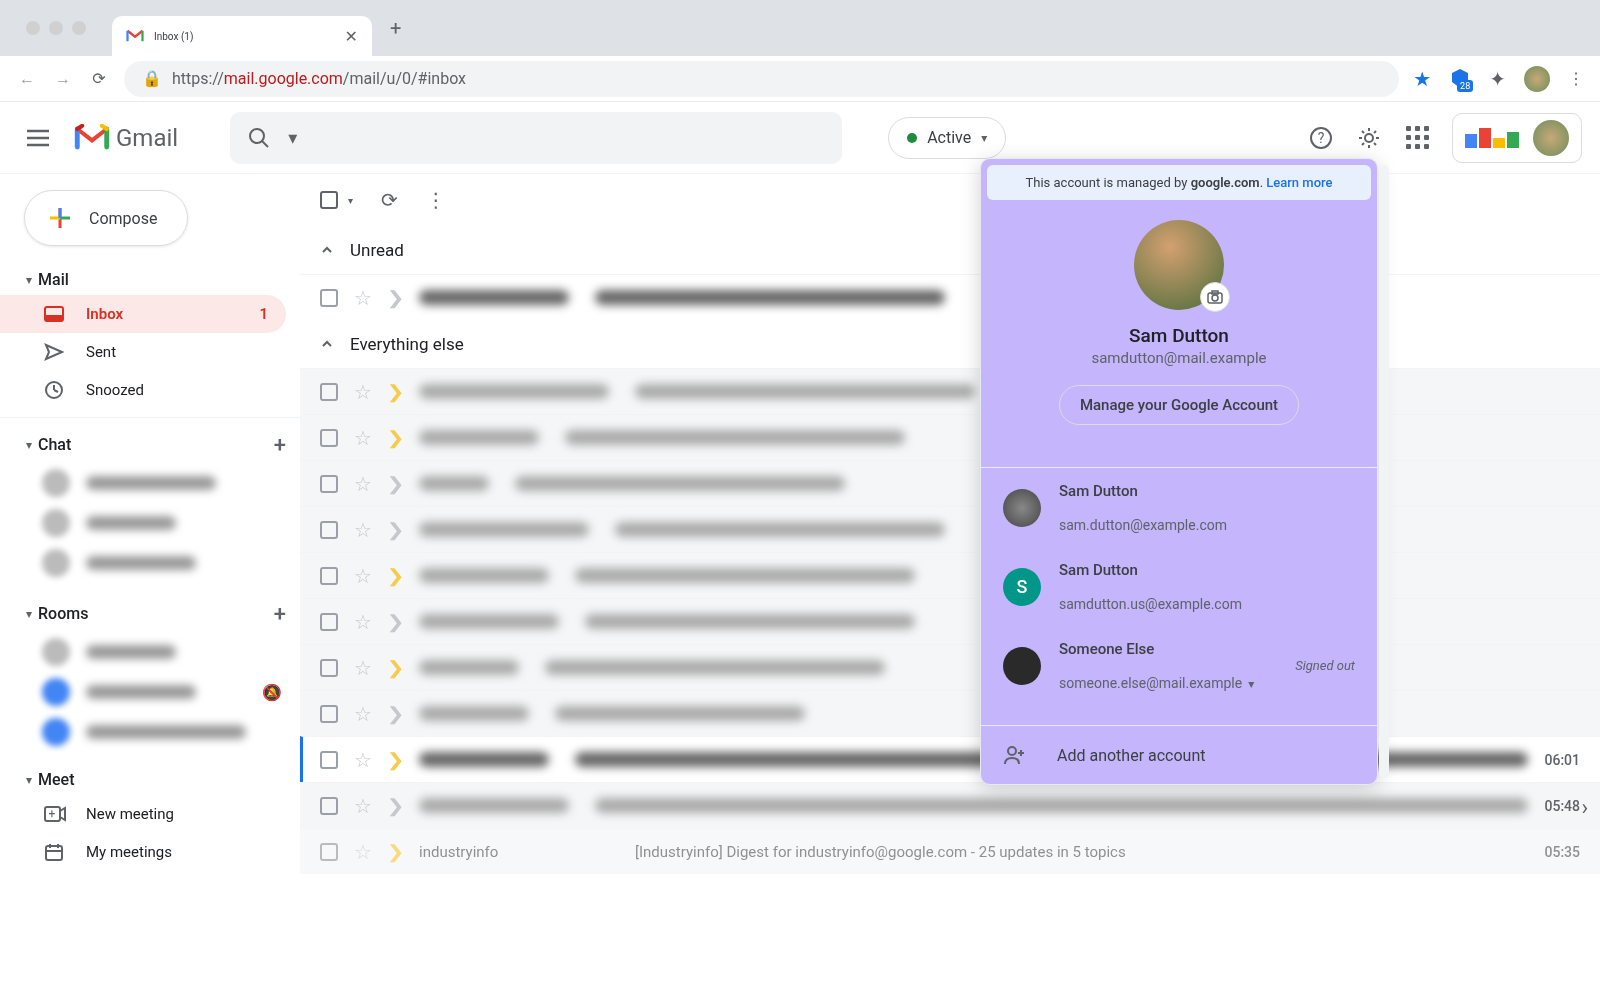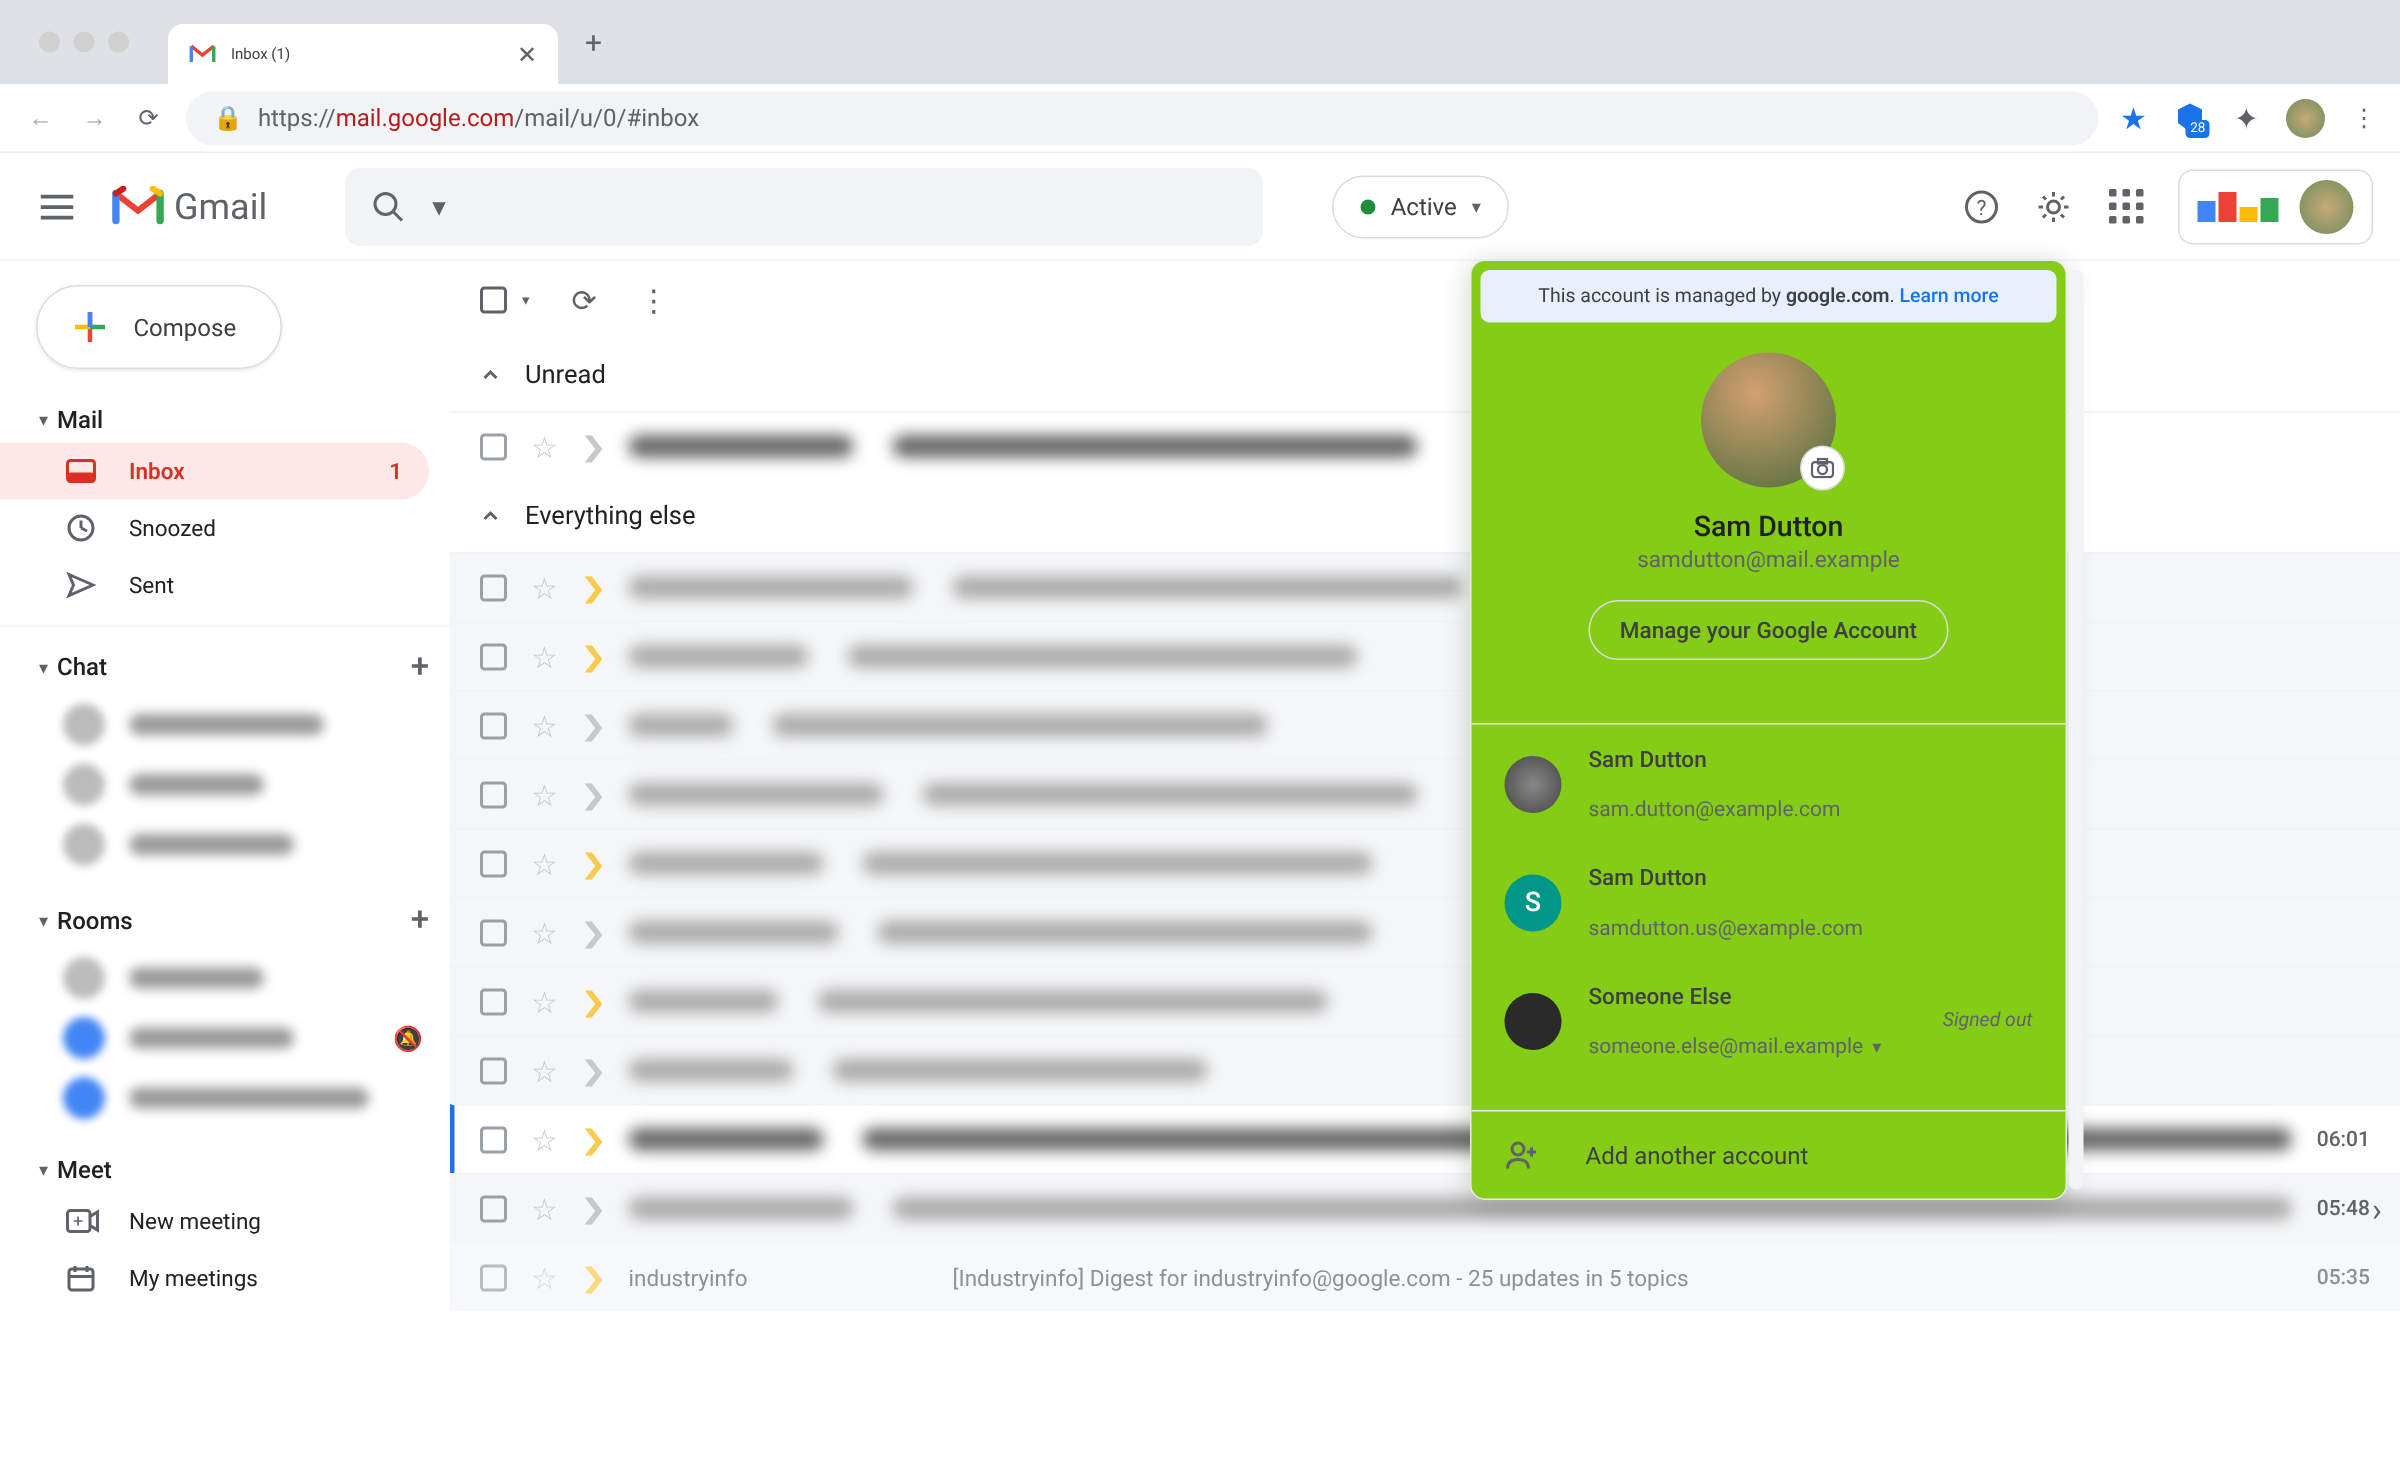--- a/index.html
+++ b/index.html
@@ -79,21 +79,21 @@
 .mail-row .star { color: #c5c8cc; font-size: 20px; }
 .mail-row .imp { color: #c5c8cc; font-size: 18px; transform: scaleX(1.2); }
 .mail-row .imp.y { color: #f7cb4d; }
 .mail-row .sender { width: 200px; height: 15px; background: #aaa; border-radius: 8px; filter: blur(5px); }
 .mail-row .subject { flex: 1; height: 15px; background: #aaa; border-radius: 8px; filter: blur(5px); margin-left: 10px; }
 .mail-row .time { color: #5f6368; font-size: 14px; font-weight: 500; }
 .mail-row.bold .sender, .mail-row.bold .subject { background: #666; }
 .mail-row.selected { border-left: 3px solid #1a73e8; padding-left: 17px; }
 
 
-.account-popup { position: absolute; top: 173px; right: 222px; width: 398px; background: #84cc16; border-radius: 10px; box-shadow: 0 4px 20px rgba(0,0,0,0.18); overflow: visible; z-index: 100; border: 1px solid #e8eaed; }
+.account-popup { position: absolute; top: 158px; right: 222px; width: 398px; background: #c4b5fd; border-radius: 10px; box-shadow: 0 4px 20px rgba(0,0,0,0.18); overflow: visible; z-index: 100; border: 1px solid #e8eaed; }
 .popup-scroll-track { position:absolute; right: -12px; top: 6px; bottom: 6px; width: 10px; background: #f1f3f4; border-radius: 5px; }
 .managed-banner { background: #e8f0fe; padding: 10px 16px; font-size: 13px; color: #3c4043; text-align: center; border-radius: 6px; margin: 6px; }
 .managed-banner a { color: #1a73e8; text-decoration: none; font-weight: 500; }
 .managed-banner b { font-weight: 600; }
 .popup-main { text-align: center; padding: 14px 0 22px 0; }
 .big-avatar { width: 90px; height: 90px; border-radius: 50%; background: radial-gradient(circle at 40% 30%, #d4a070, #4a6b3a); margin: 0 auto; position: relative; }
 .camera-badge { position: absolute; bottom: -2px; right: -6px; width: 30px; height: 30px; background: #fff; border: 1px solid #dadce0; border-radius: 50%; display: flex; align-items: center; justify-content: center; color: #5f6368; font-size: 15px; }
 .popup-name { font-size: 19px; color: #202124; margin-top: 14px; font-weight: 500; }
 .popup-email { font-size: 15px; color: #5f6368; margin-top: 2px; }
 .manage-btn { margin: 18px auto 0 auto; border: 1px solid #dadce0; border-radius: 22px; padding: 10px 20px; font-size: 15px; color: #3c4043; display: inline-block; font-weight: 500; }
@@ -260,35 +260,35 @@
           <svg width="20" height="16">
             <rect x="1" y="1" width="18" height="14" stroke="currentColor" stroke-width="2" fill="none" rx="2"></rect>
             <rect x="1" y="9" width="18" height="6" fill="currentColor" rx="2"></rect>
           </svg>
         </span>
       <span>Inbox</span>
       <span class="count">1</span>
     </div>
     <div class="nav-item">
       <span class="icon">
+          <svg width="20" height="18">
+            <path d="M2 2 L18 9 L2 16 L5 9 Z" stroke="#5f6368" stroke-width="2" fill="none"></path>
+          </svg>
+        </span>
+      <span>Sent</span>
+    </div>
+    <div class="nav-item">
+      <span class="icon">
           <svg width="20" height="20">
             <circle cx="10" cy="10" r="8" stroke="#5f6368" stroke-width="2" fill="none"></circle>
             <line x1="10" y1="10" x2="10" y2="5" stroke="#5f6368" stroke-width="2"></line>
             <line x1="10" y1="10" x2="14" y2="12" stroke="#5f6368" stroke-width="2"></line>
           </svg>
         </span>
       <span>Snoozed</span>
-    </div>
-    <div class="nav-item">
-      <span class="icon">
-          <svg width="20" height="18">
-            <path d="M2 2 L18 9 L2 16 L5 9 Z" stroke="#5f6368" stroke-width="2" fill="none"></path>
-          </svg>
-        </span>
-      <span>Sent</span>
     </div>
 
     <div style="height:1px;background:#f1f3f4;margin:8px 0;"></div>
     <div class="section-hdr">
         <span class="arrow">▾</span>
         <span>Chat</span>
         <span class="add">+</span>
       </div>
     <div class="chat-item">
         <span class="av"></span>

